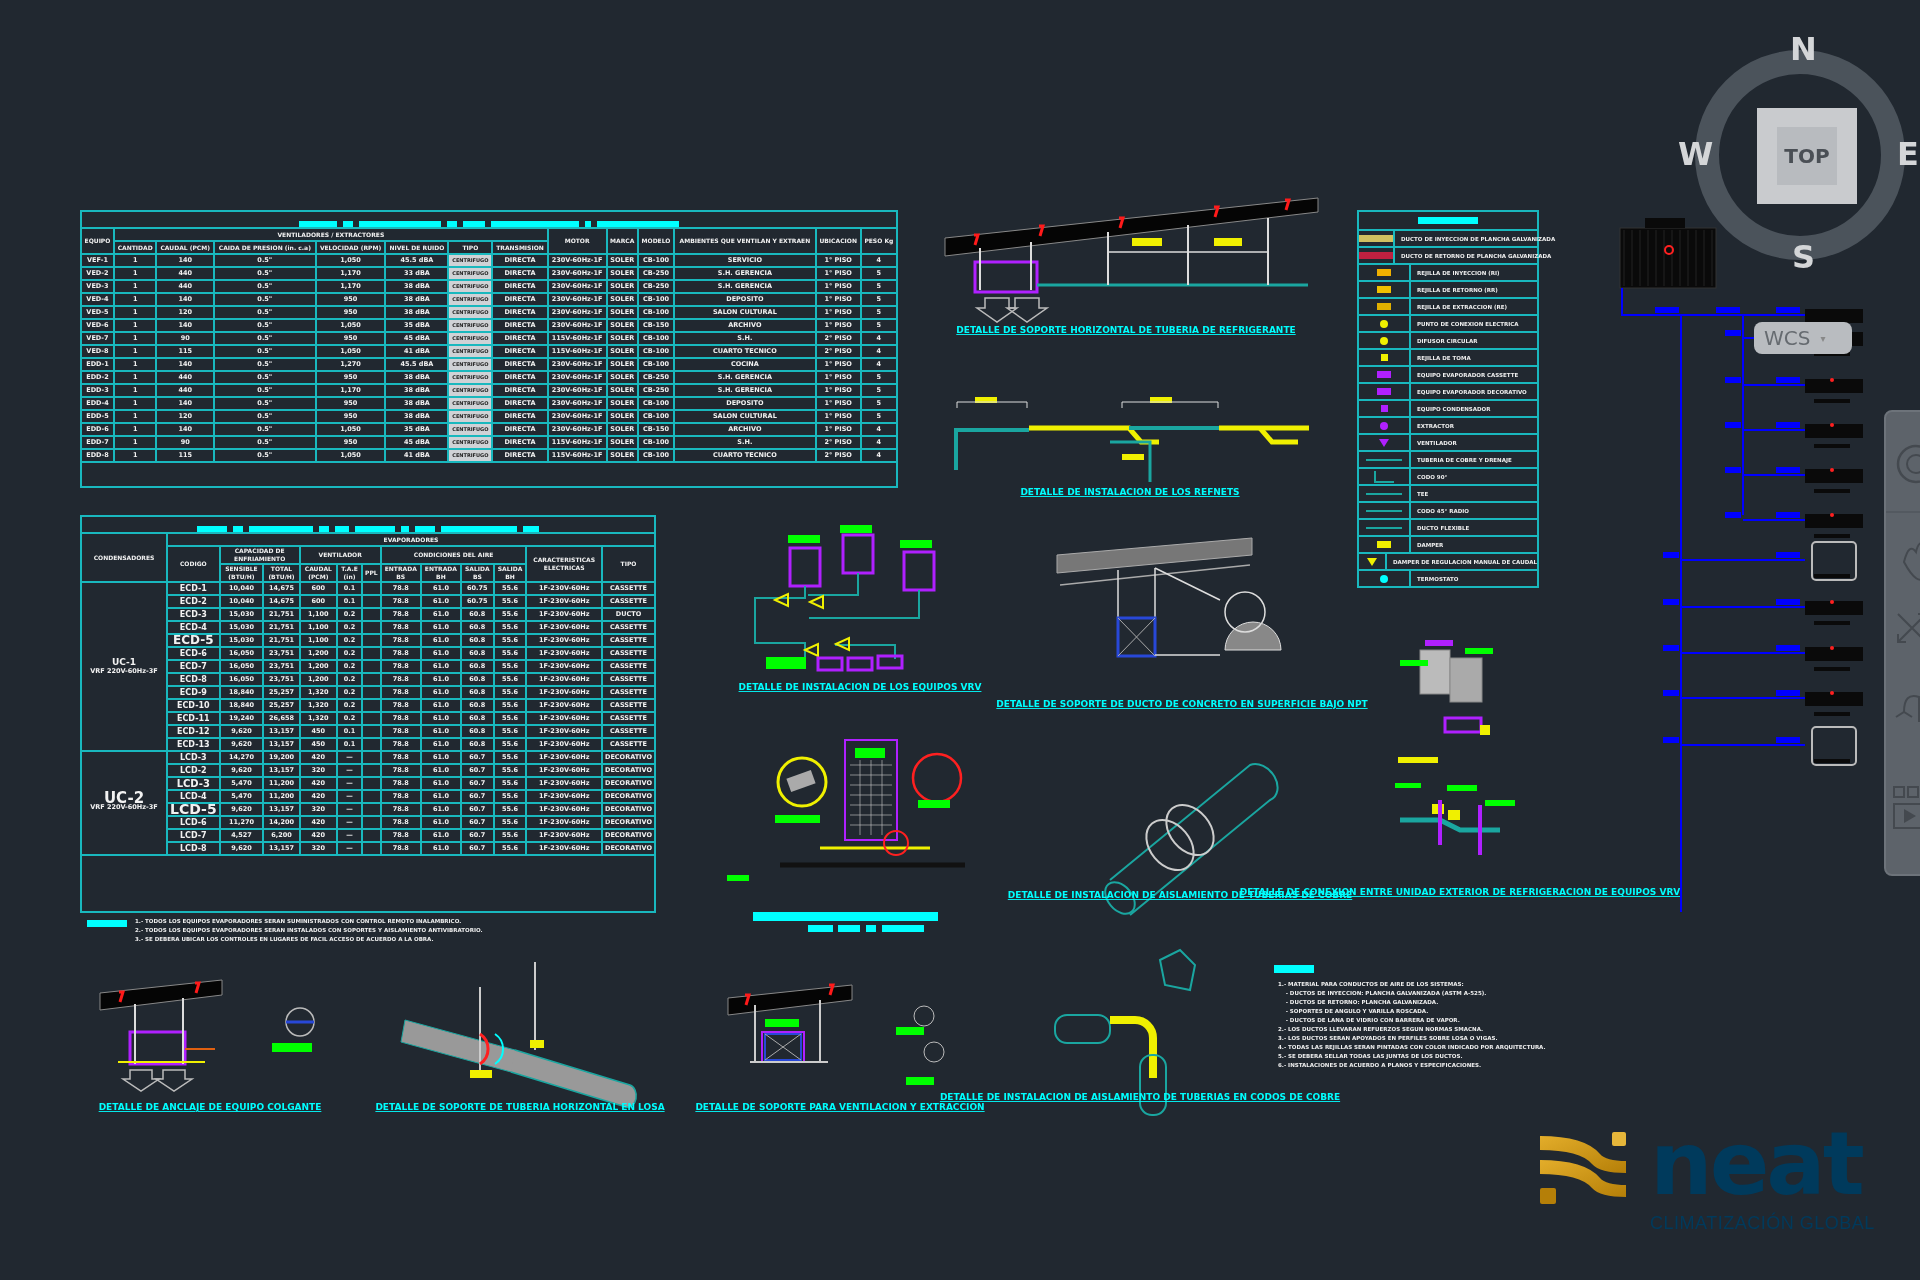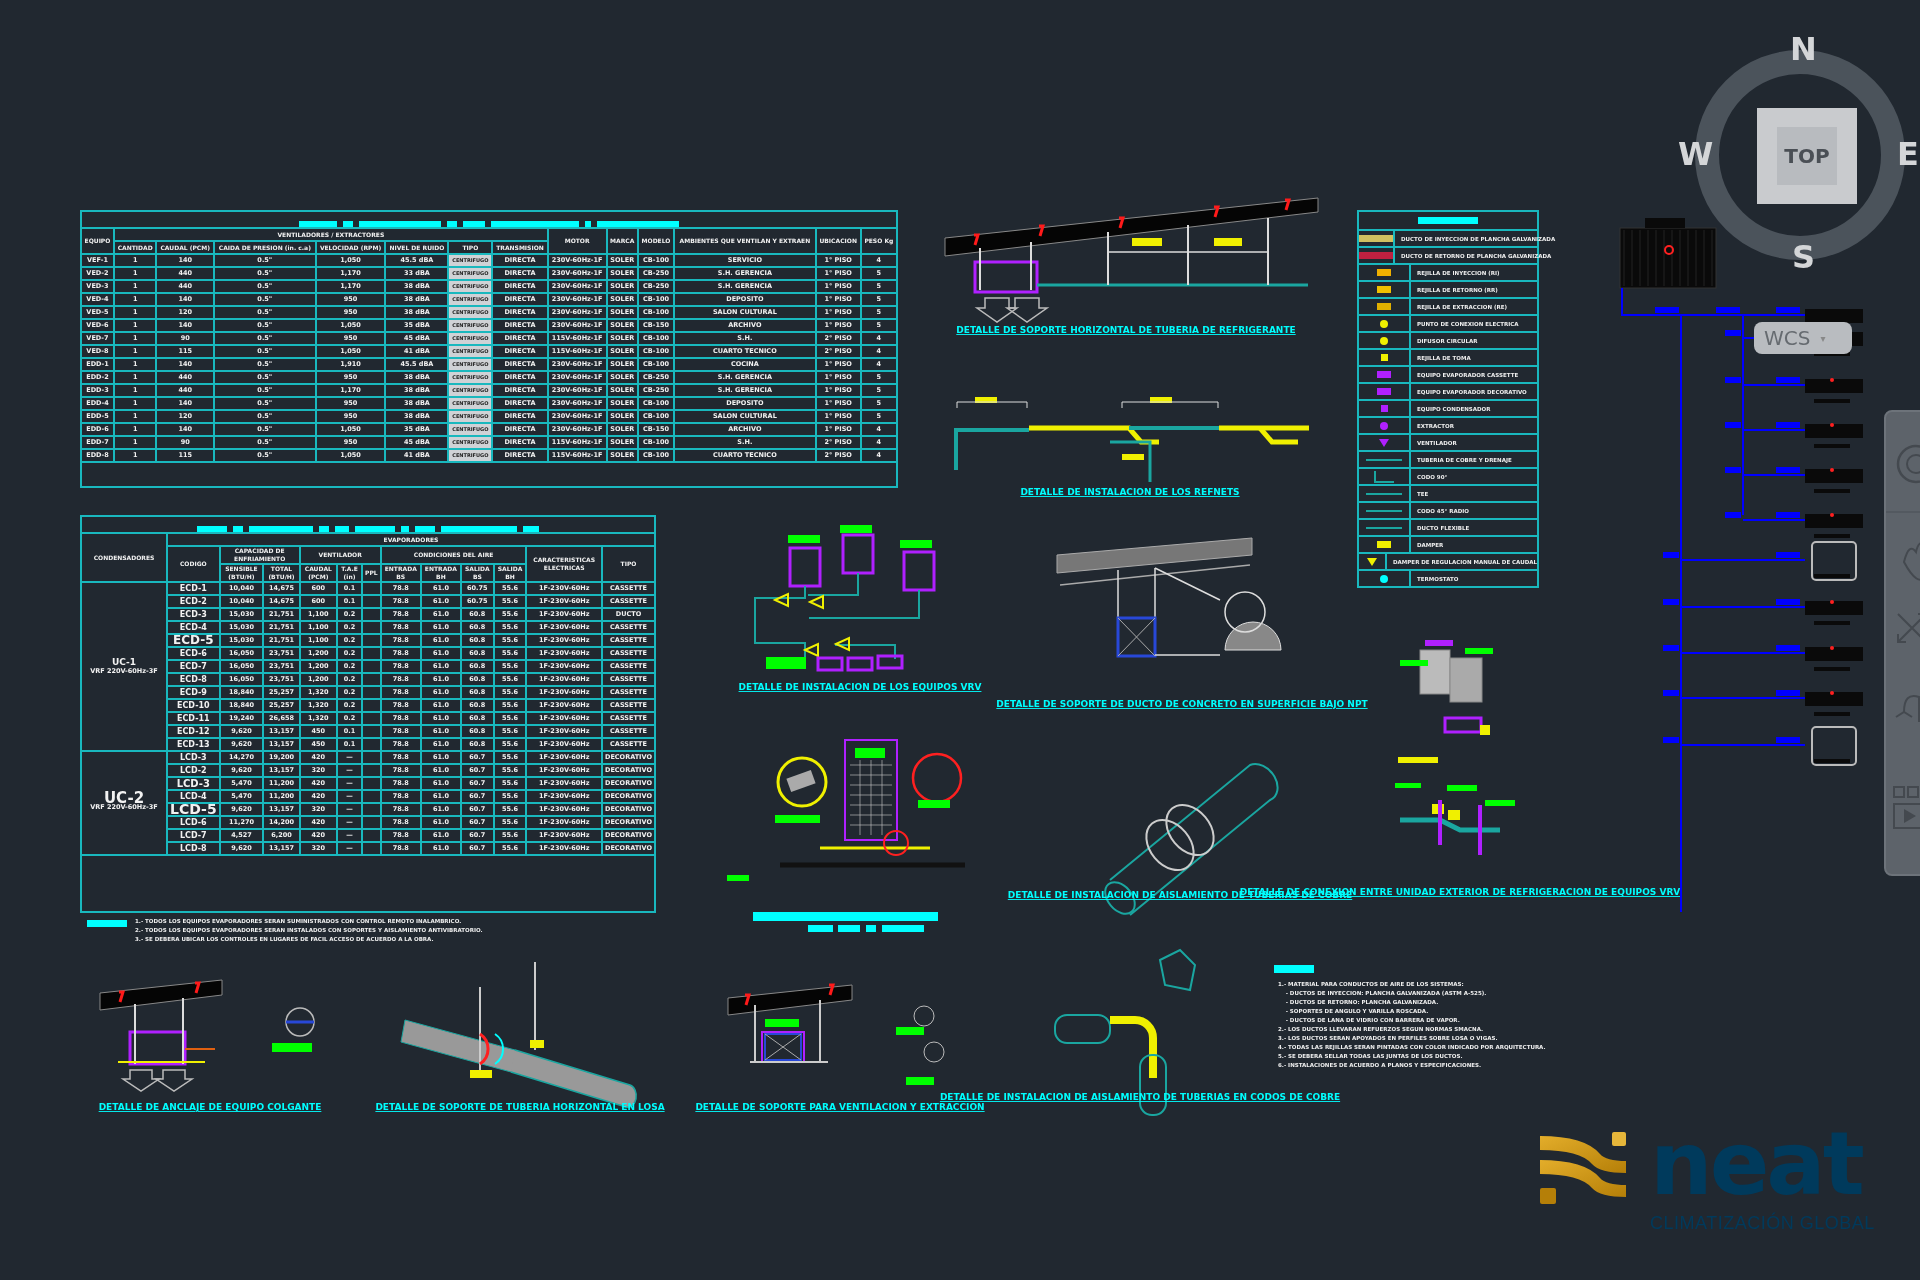--- a/index.html
+++ b/index.html
@@ -182,21 +182,21 @@
         <td>CB-100</td>
         <td>CUARTO TECNICO</td>
         <td>2° PISO</td>
         <td>4</td>
       </tr>
       <tr>
         <td>EDD-1</td>
         <td>1</td>
         <td>140</td>
         <td>0.5"</td>
-        <td>1,910</td>
+        <td>1,270</td>
         <td>45.5 dBA</td>
         <td style="background: rgb(207, 210, 214); color: rgb(34, 34, 34); font-size: 5px;">CENTRIFUGO</td>
         <td>DIRECTA</td>
         <td>230V-60Hz-1F</td>
         <td>SOLER</td>
         <td>CB-100</td>
         <td>COCINA</td>
         <td>1° PISO</td>
         <td>4</td>
       </tr>

